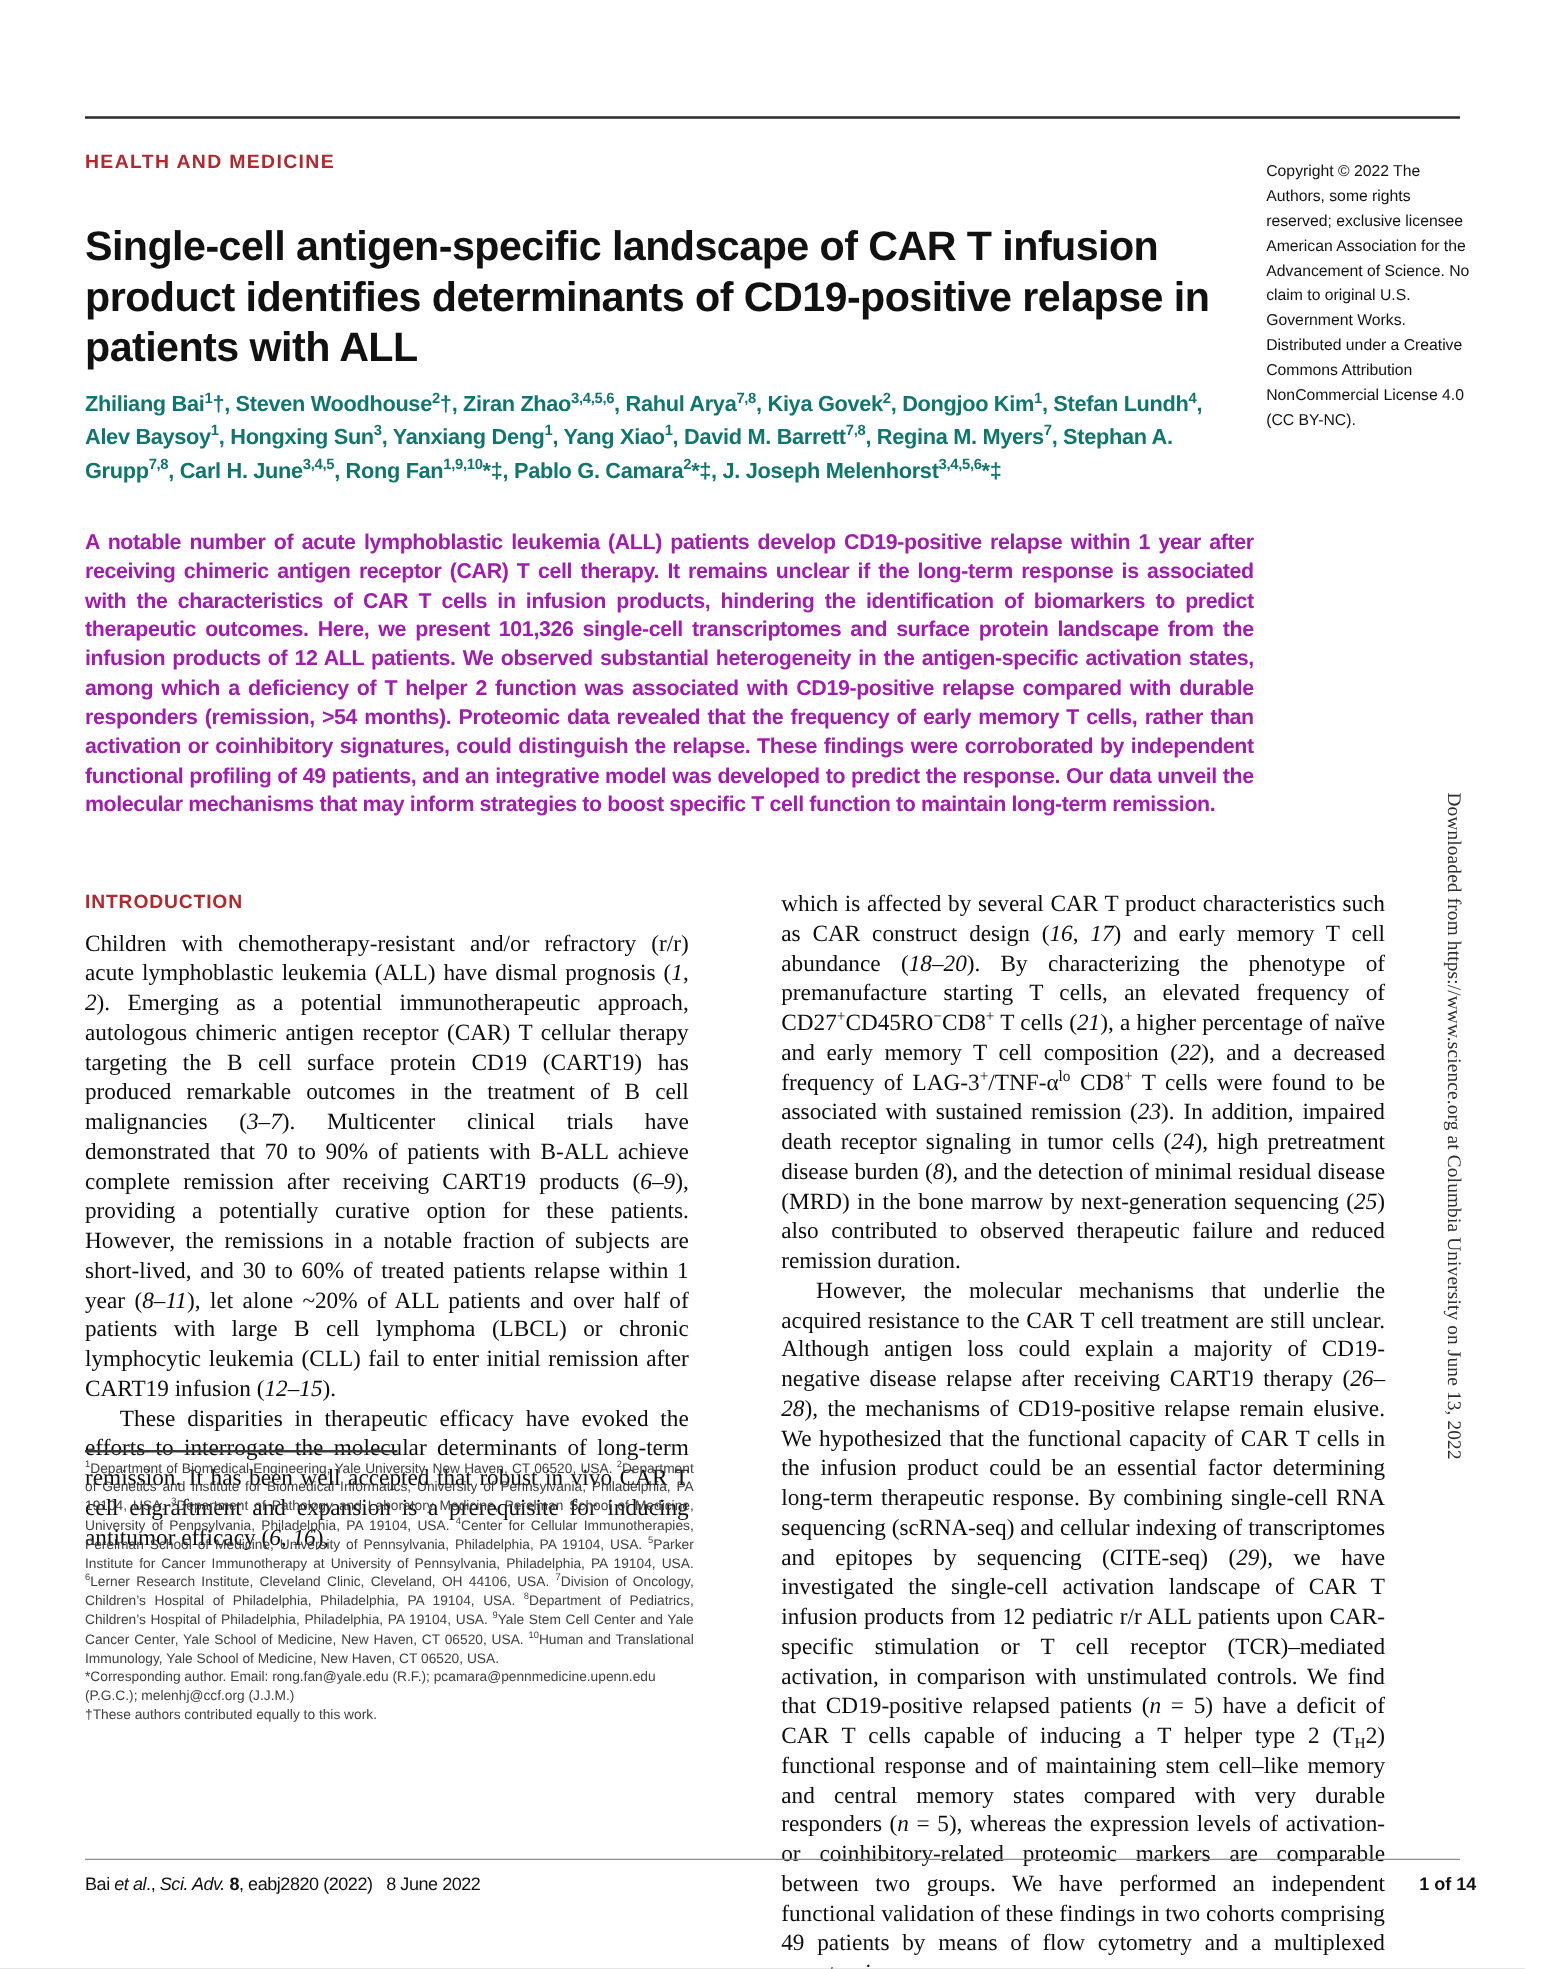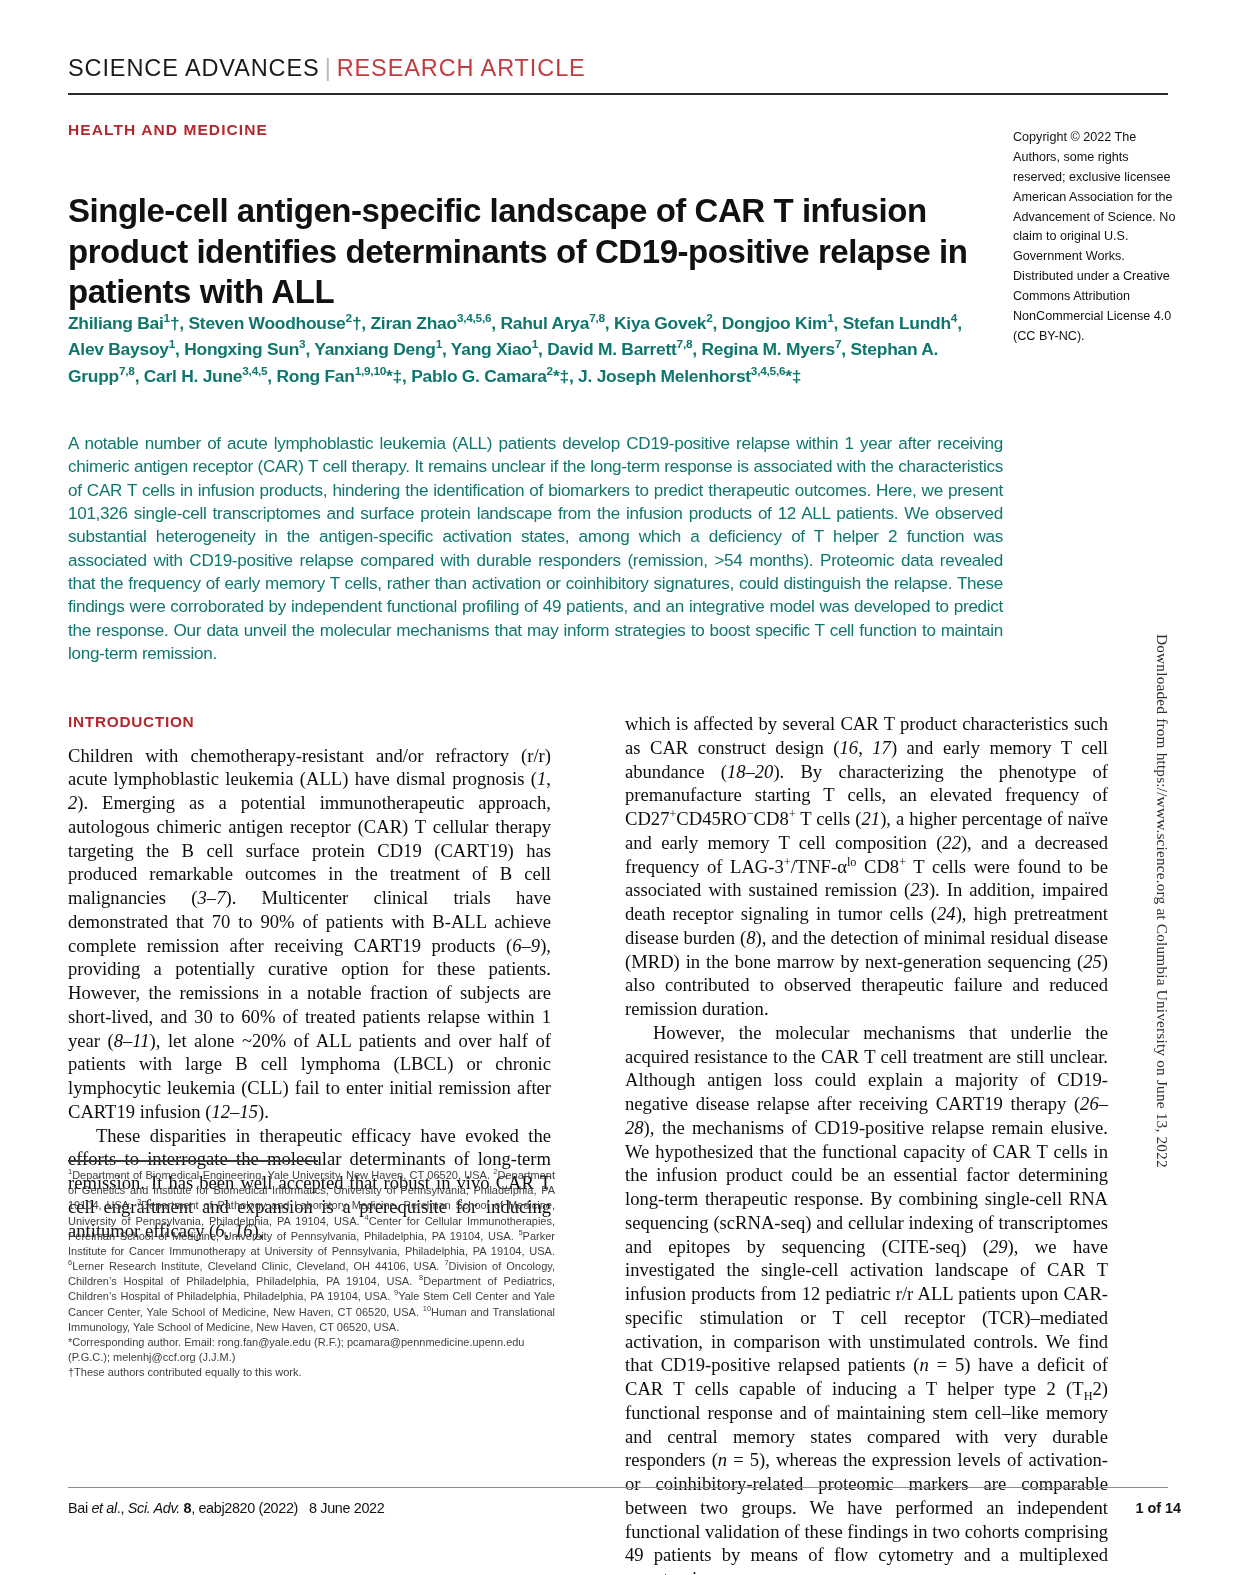--- a/index.html
+++ b/index.html
@@ -53,21 +53,21 @@
     font-size: 15.5px;
     font-weight: bold;
     letter-spacing: 1.1px;
     color: #b3282d;
   }
 
   
   .title {
     position: absolute;
     left: 68px;
-    top: 169px;
+    top: 155px;
     width: 920px;
     font-family: "Liberation Sans", sans-serif;
     font-size: 33px;
     font-weight: bold;
     line-height: 1.23;
     color: #111111;
     letter-spacing: -0.45px;
   }
 
   
@@ -95,27 +95,27 @@
     font-family: "Liberation Sans", sans-serif;
     font-size: 12.6px;
     line-height: 1.58;
     color: #111111;
   }
 
   
   .abstract {
     position: absolute;
     left: 68px;
-    top: 432px;
+    top: 422px;
     width: 935px;
     font-family: "Liberation Sans", sans-serif;
     font-size: 17.1px;
-    font-weight: normal;
+    font-weight: bold;
     line-height: 1.365;
-    color: #0f766e;
+    color: #a21caf;
     text-align: justify;
     letter-spacing: -0.3px;
   }
 
   
   .col {
     position: absolute;
     top: 712px;
     width: 483px;
     font-family: "Liberation Serif", serif;
@@ -211,23 +211,20 @@
     color: #2e2e2e;
     white-space: nowrap;
     letter-spacing: 0.15px;
   }
 </style>
 </head>
 <body>
 
 <div class="page">
 
-  <div class="runhead">
-    <span>SCIENCE ADVANCES</span><span class="sep">|</span><span class="ra">RESEARCH ARTICLE</span>
-  </div>
   <div class="runhead-rule"></div>
 
   <div class="kicker">HEALTH AND MEDICINE</div>
 
   <h1 class="title">Single-cell antigen-specific landscape of CAR T infusion product identifies determinants of CD19-positive relapse in patients with ALL</h1>
 
   <div class="authors">Zhiliang Bai<sup>1</sup>†, Steven Woodhouse<sup>2</sup>†, Ziran Zhao<sup>3,4,5,6</sup>, Rahul Arya<sup>7,8</sup>, Kiya Govek<sup>2</sup>, Dongjoo Kim<sup>1</sup>, Stefan Lundh<sup>4</sup>, Alev Baysoy<sup>1</sup>, Hongxing Sun<sup>3</sup>, Yanxiang Deng<sup>1</sup>, Yang Xiao<sup>1</sup>, David M. Barrett<sup>7,8</sup>, Regina M. Myers<sup>7</sup>, Stephan A. Grupp<sup>7,8</sup>, Carl H. June<sup>3,4,5</sup>, Rong Fan<sup>1,9,10</sup>*‡, Pablo G. Camara<sup>2</sup>*‡, J. Joseph Melenhorst<sup>3,4,5,6</sup>*‡</div>
 
   <div class="copyright">Copyright © 2022 The Authors, some rights reserved; exclusive licensee American Association for the Advancement of Science. No claim to original U.S. Government Works. Distributed under a Creative Commons Attribution NonCommercial License 4.0 (CC BY-NC).</div>
 

